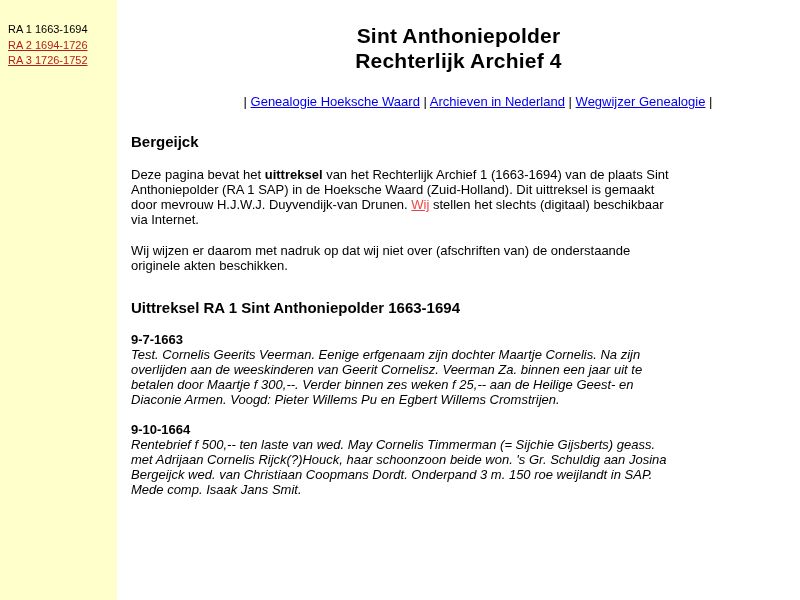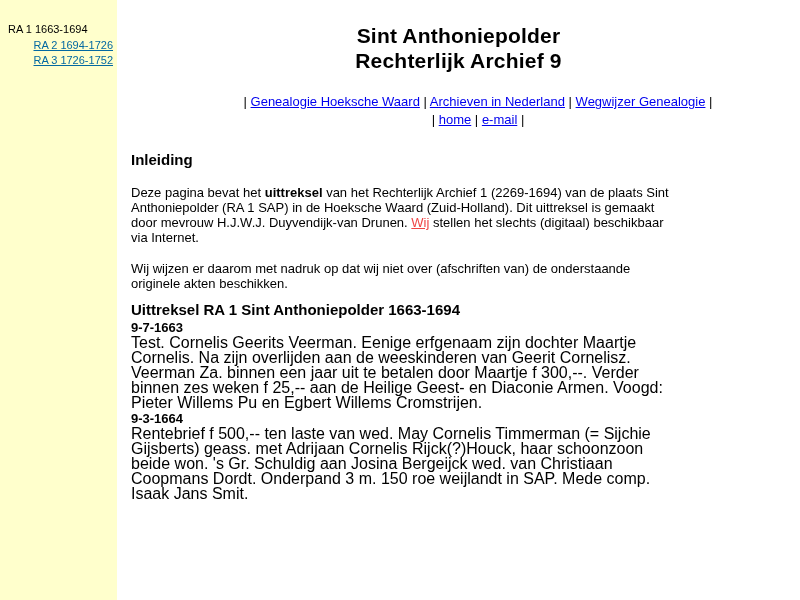--- a/index.html
+++ b/index.html
@@ -39,24 +39,23 @@
     padding: 0 4px 0 8px;
     line-height: 15.5px;
     font-size: 11px;
     white-space: nowrap;
   }
   .sidebar-item.current {
     color: #000000;
     text-decoration: none;
   }
   .sidebar-item.link {
-    color: #0369a1;
+    color: #b91c1c;
     text-decoration: underline;
     cursor: pointer;
-    text-align: right;
   }
 
   
   .content {
     position: absolute;
     left: 117px;
     top: 0;
     width: 683px;
     height: 600px;
     background: #ffffff;
@@ -98,106 +97,100 @@
 
   h2.section-heading {
     font-size: 15px;
     font-weight: bold;
     margin: 22px 0 0 0;
     line-height: 18px;
   }
   h2.uittreksel-heading {
     font-size: 15px;
     font-weight: bold;
-    margin: 10px 0 0 0;
+    margin: 26px 0 0 0;
     line-height: 18px;
   }
 
   p.para {
     font-size: 13px;
     line-height: 15px;
     margin: 16px 0 0 0;
     text-align: left;
   }
   p.para a {
     color: #ef4444;
     text-decoration: underline;
     cursor: pointer;
   }
   .bold {
     font-weight: bold;
     text-align: center;
   }
 
   .record {
-    margin-top: 1px;
+    margin-top: 15px;
   }
   .record-date {
     font-size: 13px;
     font-weight: bold;
     line-height: 15px;
   }
   .record-text {
-    font-size: 16px;
+    font-size: 13px;
     line-height: 15px;
+    font-style: italic;
   }
 </style>
 </head>
 <body>
 
 <div class="page">
 
   <div class="sidebar">
     <span class="sidebar-item current">RA 1 1663-1694</span>
     <a class="sidebar-item link">RA 2 1694-1726</a>
     <a class="sidebar-item link">RA 3 1726-1752</a>
   </div>
 
   <div class="content">
 
     <div class="title-block">
       <div class="title-line">Sint Anthoniepolder</div>
-      <div class="title-line">Rechterlijk Archief 9</div>
+      <div class="title-line">Rechterlijk Archief 4</div>
     </div>
 
     <div class="navbar">
       <div>
         <span class="nav-sep">|</span>
         <a>Genealogie Hoeksche Waard</a>
         <span class="nav-sep">|</span>
         <a>Archieven in Nederland</a>
         <span class="nav-sep">|</span>
         <a>Wegwijzer Genealogie</a>
         <span class="nav-sep">|</span>
       </div>
-      <div>
-        <span class="nav-sep">|</span>
-        <a>home</a>
-        <span class="nav-sep">|</span>
-        <a>e-mail</a>
-        <span class="nav-sep">|</span>
-      </div>
     </div>
 
     <div class="body-col">
 
-      <h2 class="section-heading">Inleiding</h2>
+      <h2 class="section-heading">Bergeijck</h2>
 
-      <p class="para"><span>Deze pagina bevat het </span><span class="bold">uittreksel</span><span> van het Rechterlijk Archief 1 (2269-1694) van de plaats Sint Anthoniepolder (RA 1 SAP) in de Hoeksche Waard (Zuid-Holland). Dit uittreksel is gemaakt door mevrouw H.J.W.J. Duyvendijk-van Drunen. </span><a>Wij</a><span> stellen het slechts (digitaal) beschikbaar via Internet.</span></p>
+      <p class="para"><span>Deze pagina bevat het </span><span class="bold">uittreksel</span><span> van het Rechterlijk Archief 1 (1663-1694) van de plaats Sint Anthoniepolder (RA 1 SAP) in de Hoeksche Waard (Zuid-Holland). Dit uittreksel is gemaakt door mevrouw H.J.W.J. Duyvendijk-van Drunen. </span><a>Wij</a><span> stellen het slechts (digitaal) beschikbaar via Internet.</span></p>
 
       <p class="para">Wij wijzen er daarom met nadruk op dat wij niet over (afschriften van) de onderstaande originele akten beschikken.</p>
 
       <h2 class="uittreksel-heading">Uittreksel RA 1 Sint Anthoniepolder 1663-1694</h2>
 
       <div class="record">
         <div class="record-date">9-7-1663</div>
         <div class="record-text">Test. Cornelis Geerits Veerman. Eenige erfgenaam zijn dochter Maartje Cornelis. Na zijn overlijden aan de weeskinderen van Geerit Cornelisz. Veerman Za. binnen een jaar uit te betalen door Maartje f 300,--. Verder binnen zes weken f 25,-- aan de Heilige Geest- en Diaconie Armen. Voogd: Pieter Willems Pu en Egbert Willems Cromstrijen.</div>
       </div>
 
 
       <div class="record">
-        <div class="record-date">9-3-1664</div>
+        <div class="record-date">9-10-1664</div>
         <div class="record-text">Rentebrief f 500,-- ten laste van wed. May Cornelis Timmerman (= Sijchie Gijsberts) geass. met Adrijaan Cornelis Rijck(?)Houck, haar schoonzoon beide won. 's Gr. Schuldig aan Josina Bergeijck wed. van Christiaan Coopmans Dordt. Onderpand 3 m. 150 roe weijlandt in SAP. Mede comp. Isaak Jans Smit.</div>
       </div>
 
     </div>
   </div>
 </div>
 
 </body></html>

